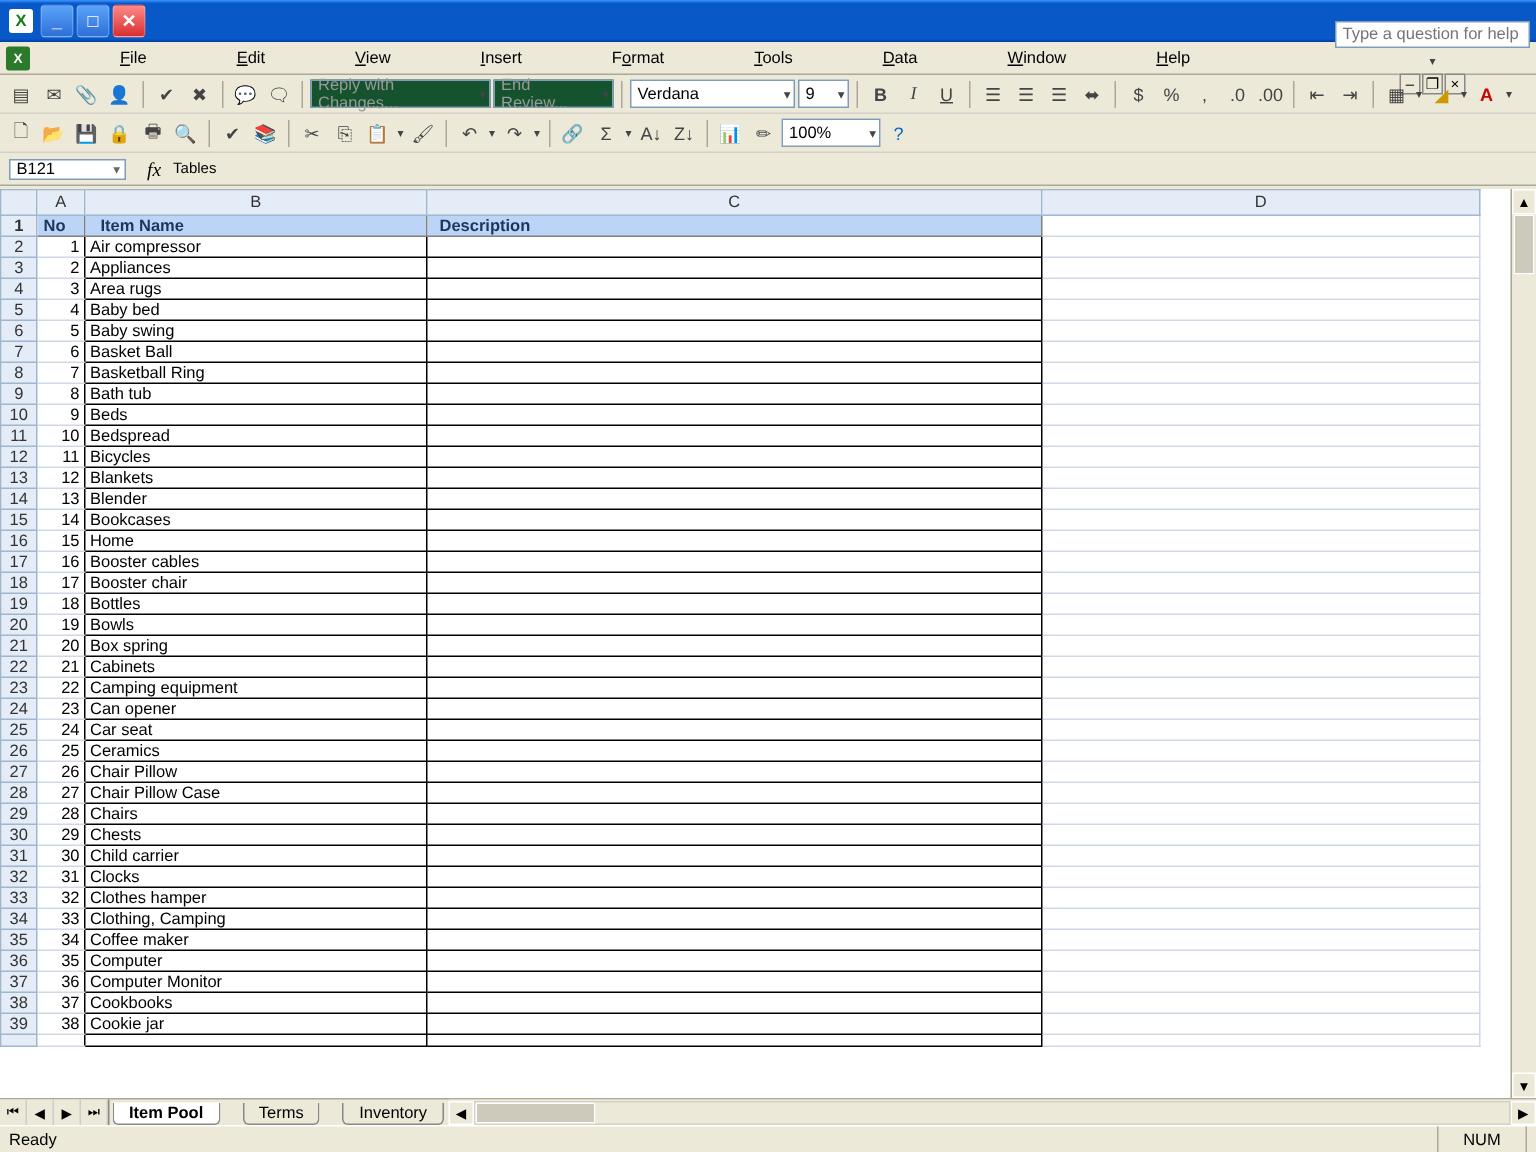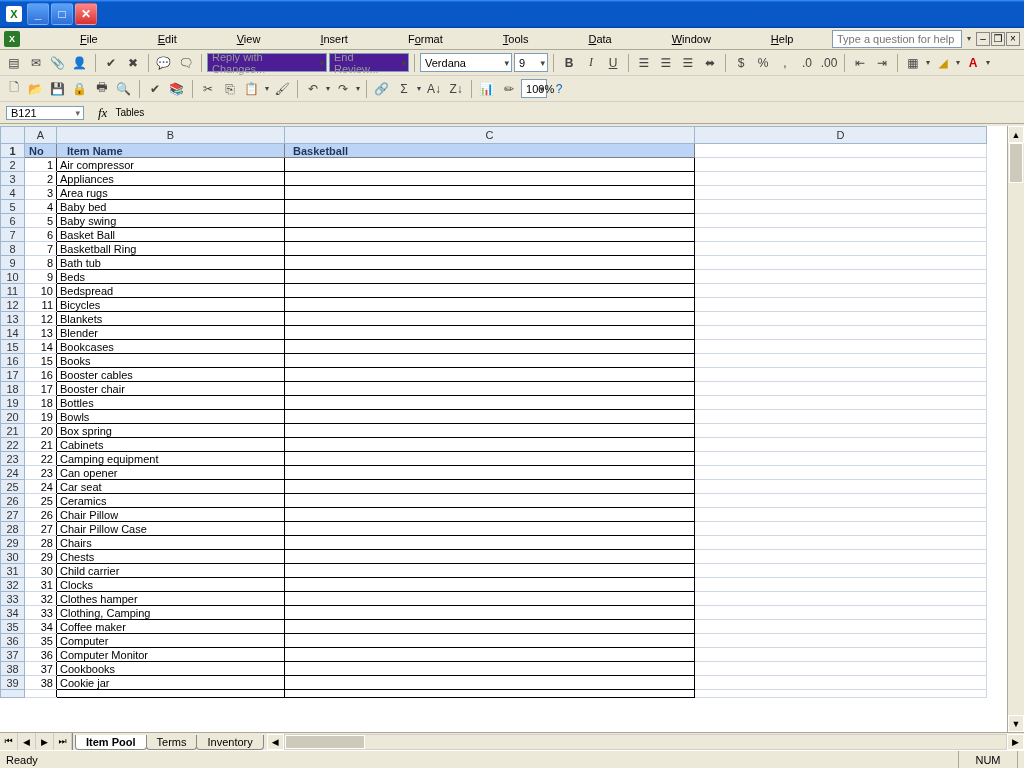--- a/index.html
+++ b/index.html
@@ -12,32 +12,32 @@
 .titlebar .win-btns { display: flex; gap: 2px; }
 .titlebar .win-btn { width: 22px; height: 22px; border-radius: 3px; display:flex;align-items:center;justify-content:center;font-weight:bold;font-size:12px;border:1px solid #fff3; }
 .titlebar .win-btn.min, .titlebar .win-btn.max { background: linear-gradient(#5aa3f8,#2e6fd8); color:#fff;}
 .titlebar .win-btn.close { background: linear-gradient(#f88,#d83030); color:#fff;}
 
 
 .menubar { height: 22px; background: #ece9d8; display: flex; align-items: center; padding: 0 4px; border-bottom: 1px solid #aca899; }
 .menubar .app-icon2 { width:16px;height:16px;background:#2a7a2a;margin-right:8px;border-radius:2px;display:inline-flex;align-items:center;justify-content:center;color:#fff;font-size:9px;font-weight:bold;}
 .menubar .menu-item { padding: 2px 8px; cursor: default; margin-left: 44px; }
 .menubar .menu-item u { text-decoration: underline; }
-.menubar .right { margin-left:auto; display:flex; align-items:center; gap:4px;}
+.menubar .right { margin-left:auto; display:flex; align-items:center; gap:4px;flex-direction:column;}
 .menubar .help-input { width: 130px; height: 18px; font-size: 11px; color:#aaa; padding:0 4px; border:1px solid #7f9db9;}
 .menubar .doc-ctrl { display:flex; gap:1px; }
 .menubar .doc-ctrl span{ width:14px;height:14px;border:1px solid #888;font-size:10px;display:flex;align-items:center;justify-content:center;background:#ece9d8;}
 
 
 .toolbar { height: 26px; background: #ece9d8; display: flex; align-items: center; padding: 0 4px; gap:2px; border-bottom:1px solid #d4d0c8;}
 .tb-btn { width: 20px; height: 20px; display:inline-flex; align-items:center; justify-content:center; font-size:12px; border:1px solid transparent; color:#444;}
 .tb-sep { width:1px; height:18px; background:#aca899; margin:0 3px;}
 .tb-combo { height:19px; border:1px solid #7f9db9; background:#fff; padding:0 14px 0 4px; font-size:11px; display:inline-flex;align-items:center;position:relative;}
 .tb-combo::after{content:"▾";position:absolute;right:2px;font-size:9px;color:#444;}
-.tb-combo.disabled{color:#999;background:#4c1d95;}
+.tb-combo.disabled{color:#999;background:#14532d;}
 .tb-dd{font-size:8px;color:#444;padding:0 1px;}
 
 
 .formula-row { height:22px; background:#ece9d8; display:flex; align-items:center; border-bottom:1px solid #aca899; padding-left:6px;}
 .name-box { width:78px; height:14px; border:1px solid #7f9db9; background:#fff; display:flex; align-items:center; padding:0 4px; font-size:11px; position:relative;}
 .name-box::after{content:"▾"; position:absolute; right:3px; font-size:9px; color:#666;}
 .fx-icon { margin:0 8px 0 14px; font-style:italic; font-family:"Times New Roman"; font-size:13px;}
 .fx-val { font-size:10px; }
 
 
@@ -57,21 +57,21 @@
 .data-row td.col-A { border-right:1px solid #000; text-align:right;}
 .data-row td.col-B { font-family:Liberation Sans, sans-serif;}
 .vscroll { position:absolute; right:0; top:0; bottom:0; width:17px; background:#ece9d8; border-left:1px solid #aca899;}
 .vscroll .arrow{height:17px;background:#ece9d8;border:1px solid #fff;display:flex;align-items:center;justify-content:center;font-size:9px;}
 .vscroll .thumb{position:absolute;top:17px;left:1px;right:1px;height:40px;background:#cdcabb;border:1px solid #fff;}
 
 
 .sheet-area { position:absolute; bottom:18px; left:0; right:0; height:18px; background:#ece9d8; display:flex; align-items:stretch; border-top:1px solid #aca899;}
 .tab-nav { display:flex; border-right:1px solid #888;}
 .tab-nav span{ width:18px; display:flex;align-items:center;justify-content:center;font-size:9px;border-right:1px solid #ccc;background:#ece9d8;}
-.sheet-tabs { display:flex; align-items:flex-end; margin-left:2px;}
+.sheet-tabs { display:flex; align-items:flex-end; margin-left:2px;gap:16px;}
 .sheet-tab { padding:1px 10px; font-size:11px; background:#ece9d8; border:1px solid #888; border-top:none; border-radius:0 0 4px 4px; margin-right:-1px;}
 .sheet-tab.active { background:#fff; font-weight:bold; z-index:2;}
 .hscroll { flex:1; background:#ece9d8; display:flex; align-items:center; margin-left:4px;}
 .hscroll .track{flex:1;height:16px;border:1px solid #d4d0c8;position:relative;background:#ece9d8;}
 .hscroll .arrow{width:17px;height:16px;background:#ece9d8;border:1px solid #fff;display:flex;align-items:center;justify-content:center;font-size:9px;}
 .hscroll .thumb{position:absolute;left:0;top:0;bottom:0;width:80px;background:#cdcabb;border:1px solid #fff;}
 
 
 .statusbar { position:absolute; bottom:0; left:0; right:0; height:18px; background:#ece9d8; border-top:1px solid #fff; display:flex; align-items:center; padding:0 6px; font-size:11px;}
 .statusbar .right-stat{margin-left:auto; width:60px; text-align:center; border-left:1px solid #aca899; border-right:1px solid #aca899; height:100%;display:flex;align-items:center;justify-content:center;}
@@ -118,21 +118,21 @@
   <span class="tb-sep"></span>
   <span class="tb-btn">✔</span>
   <span class="tb-btn">✖</span>
   <span class="tb-sep"></span>
   <span class="tb-btn">💬</span>
   <span class="tb-btn">🗨</span>
   <span class="tb-sep"></span>
   <span class="tb-combo disabled" style="width:120px">Reply with Changes...</span>
   <span class="tb-combo disabled" style="width:80px">End Review...</span>
   <span class="tb-sep"></span>
-  <span class="tb-combo" style="width:92px">Verdana</span>
+  <span class="tb-combo" style="width:110px">Verdana</span>
   <span class="tb-combo" style="width:34px">9</span>
   <span class="tb-sep"></span>
   <span class="tb-btn" style="font-weight:bold">B</span>
   <span class="tb-btn" style="font-style:italic;font-family:serif">I</span>
   <span class="tb-btn" style="text-decoration:underline">U</span>
   <span class="tb-sep"></span>
   <span class="tb-btn">☰</span>
   <span class="tb-btn">☰</span>
   <span class="tb-btn">☰</span>
   <span class="tb-btn">⬌</span>
@@ -177,21 +177,21 @@
     <span class="tb-dd">▾</span>
   <span class="tb-sep"></span>
   <span class="tb-btn">🔗</span>
   <span class="tb-btn">Σ</span>
     <span class="tb-dd">▾</span>
   <span class="tb-btn">A↓</span>
   <span class="tb-btn">Z↓</span>
   <span class="tb-sep"></span>
   <span class="tb-btn">📊</span>
   <span class="tb-btn">✏</span>
-  <span class="tb-combo" style="width:26px">100%</span>
+  <span class="tb-combo" style="width:66px">100%</span>
   <span class="tb-btn" style="color:#06c">?</span>
 </div>
 
 <div class="formula-row">
   <div class="name-box">
       <span>B121</span>
     </div>
   <span class="fx-icon">fx</span>
   <span class="fx-val">Tables</span>
 </div>
@@ -205,21 +205,21 @@
         <th class="col-B">B</th>
         <th class="col-C">C</th>
         <th class="col-D">D</th>
       </tr>
     </thead>
     <tbody id="grid-body">
         <tr class="hdr-row">
           <td class="rowhdr">1</td>
           <td class="col-A">No</td>
           <td class="col-B" style="padding-left:10px">Item Name</td>
-          <td class="col-C" style="padding-left:8px">Basketball</td>
+          <td class="col-C" style="padding-left:8px">Description</td>
           <td class="col-D" style="background:#fff;border:1px solid #d0d7e5"></td>
         </tr>
         <tr class="data-row">
           <td class="rowhdr">2</td>
           <td class="col-A">1</td>
           <td class="col-B">Air compressor</td>
           <td class="col-C"></td>
           <td class="col-D"></td>
         </tr>
         <tr class="data-row">
@@ -309,21 +309,21 @@
         <tr class="data-row">
           <td class="rowhdr">15</td>
           <td class="col-A">14</td>
           <td class="col-B">Bookcases</td>
           <td class="col-C"></td>
           <td class="col-D"></td>
         </tr>
         <tr class="data-row">
           <td class="rowhdr">16</td>
           <td class="col-A">15</td>
-          <td class="col-B">Books</td>
+          <td class="col-B">Home</td>
           <td class="col-C"></td>
           <td class="col-D"></td>
         </tr>
         <tr class="data-row">
           <td class="rowhdr">17</td>
           <td class="col-A">16</td>
           <td class="col-B">Booster cables</td>
           <td class="col-C"></td>
           <td class="col-D"></td>
         </tr>

